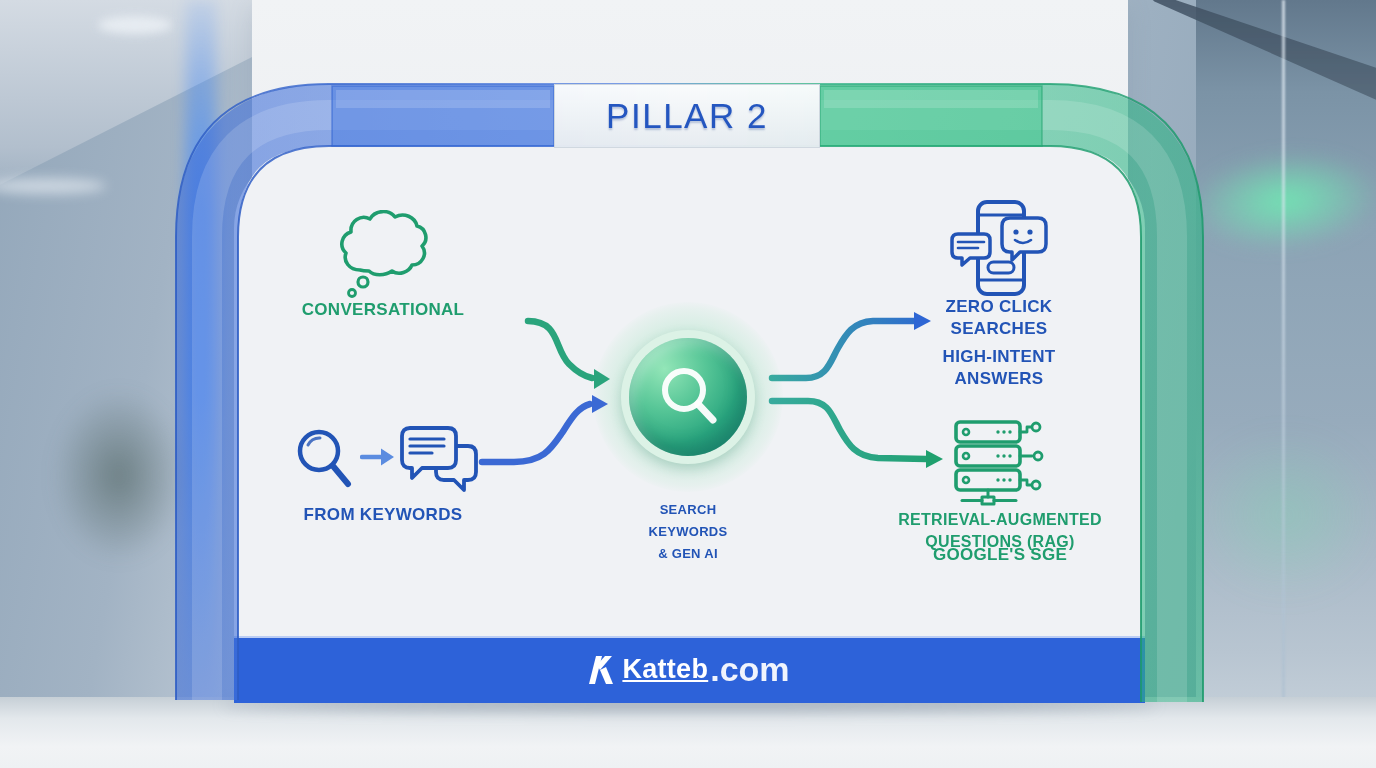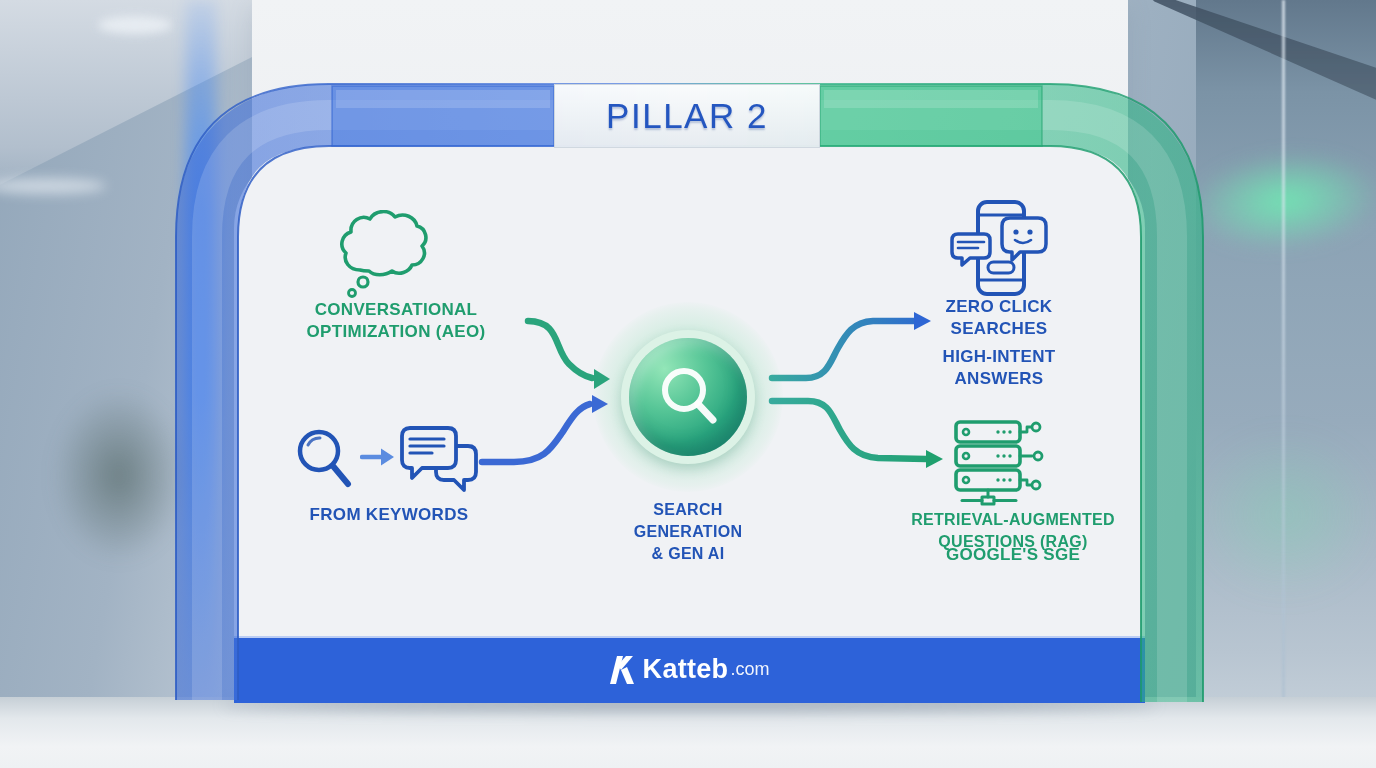--- a/index.html
+++ b/index.html
@@ -41,31 +41,31 @@
       background:linear-gradient(180deg,#f1f3f5,#edeff2);
       box-shadow:0 6px 22px rgba(108,124,146,.20);}
 
   
   .card{left:234px;top:148px;width:911px;height:555px;z-index:2;
       background:#f0f2f5;border-radius:80px 80px 0 0;}
   .footer-bar{position:absolute;left:0;right:0;bottom:0;height:67px;
       background:var(--footer-bar,#2d62d9);
       box-shadow:inset 0 2px 0 rgba(235,242,252,.75);
       display:flex;align-items:center;justify-content:center;gap:9px;}
-  .brand{font-size:27px;font-weight:bold;color:#ffffff;letter-spacing:.3px;}
-  .suffix{font-size:18px;font-weight:400;color:rgba(255,255,255,.93);margin-left:-7px;}
+  .brand{font-size:27px;font-weight:bold;color:#ffffff;letter-spacing:.3px;text-decoration:underline;}
+  .suffix{font-size:34px;font-weight:700;color:rgba(255,255,255,.93);margin-left:-7px;}
 
   
   .tblock{z-index:3;text-align:center;font-weight:bold;letter-spacing:.3px;}
   .tblock .ln{display:block;}
-  .green-t{color:var(--green-text,#1f9d6e);padding-left:13px;}
+  .green-t{color:var(--green-text,#1f9d6e);}
   .blue-t{color:var(--blue-text,#2254b6);}
   .aeo-text{left:238px;top:299px;width:290px;font-size:17px;line-height:22px;}
-  .kw-text{left:264px;top:504px;width:250px;font-size:17px;line-height:22px;}
-  .center-text{left:598px;top:499px;width:180px;font-size:16px;line-height:22px;}
+  .kw-text{left:258px;top:504px;width:250px;font-size:17px;line-height:22px;}
+  .center-text{left:598px;top:499px;width:180px;font-size:13px;line-height:22px;}
   .zc-text{left:904px;top:296px;width:190px;font-size:17px;line-height:22px;}
   .hi-text{left:904px;top:346px;width:190px;font-size:17px;line-height:22px;}
   .rag-text{left:871px;top:509px;width:258px;font-size:16px;line-height:22px;}
   .sge-text{left:871px;top:544px;width:258px;font-size:17px;line-height:22px;}
 
   
   .halo{left:593px;top:302px;width:190px;height:190px;border-radius:50%;z-index:3;
       background:radial-gradient(circle,rgba(150,225,185,.5) 0%,rgba(160,228,190,.34) 50%,rgba(175,232,198,.15) 66%,rgba(180,235,200,0) 72%);}
   .ring{left:621px;top:330px;width:134px;height:134px;border-radius:50%;z-index:3;
       background:#dcf2e6;box-shadow:0 5px 12px rgba(35,115,90,.22);}
@@ -130,21 +130,20 @@
     <line x1="47" y1="44" x2="62" y2="60" stroke="#ffffff" stroke-width="7" stroke-linecap="round" opacity=".95"></line>
   </svg>
 
   <svg class="abs icon" style="left:338px;top:210px;" width="92" height="90" viewBox="0 0 92 90">
     <path class="stk-green" stroke-width="3.6" d="M22 60 C 11 60 5 51 8 43 C 1 37 3 25 13 22 C 12 11 23 4 32 9 C 37 0 51 -1 57 7 C 66 2 77 7 79 16 C 88 18 91 30 84 36 C 90 44 84 55 74 55 C 71 62 61 66 54 61 C 47 66 36 66 31 61 C 28 61 25 61 22 60 Z"></path>
     <circle class="stk-green" stroke-width="3.2" cx="25" cy="72" r="5"></circle>
     <circle class="stk-green" stroke-width="2.8" cx="14" cy="83" r="3.5"></circle>
   </svg>
   <div class="abs tblock green-t aeo-text">
     <span class="ln">CONVERSATIONAL</span>
-    <span class="ln">OPTIMIZATION (AEO)</span>
   </div>
 
   <svg class="abs icon" style="left:292px;top:426px;" width="64" height="68" viewBox="0 0 64 68">
     <circle class="stk-blue" stroke-width="4.5" cx="27" cy="25" r="19"></circle>
     <path class="stk-blue" stroke-width="3" d="M 16 19 A 13 13 0 0 1 28 12" opacity=".8"></path>
     <line class="stk-blue" stroke-width="6" x1="41" y1="40" x2="56" y2="58"></line>
   </svg>
   <svg class="abs icon" style="left:360px;top:446px;" width="36" height="22" viewBox="0 0 36 22">
     <line x1="2" y1="11" x2="21" y2="11" stroke="#5b8ce0" stroke-width="4.5" stroke-linecap="round"></line>
     <polygon points="21,2.5 34,11 21,19.5" fill="#5b8ce0"></polygon>
@@ -155,21 +154,21 @@
     <line class="stk-blue" stroke-width="3.2" x1="12" y1="15" x2="46" y2="15"></line>
     <line class="stk-blue" stroke-width="3.2" x1="12" y1="22" x2="46" y2="22"></line>
     <line class="stk-blue" stroke-width="3.2" x1="12" y1="29" x2="34" y2="29"></line>
   </svg>
   <div class="abs tblock blue-t kw-text">
     <span class="ln">FROM KEYWORDS</span>
   </div>
 
   <div class="abs tblock blue-t center-text">
     <span class="ln">SEARCH</span>
-    <span class="ln">GENERATION</span>
+    <span class="ln">KEYWORDS</span>
     <span class="ln">&amp; GEN AI</span>
   </div>
 
   <svg class="abs icon" style="left:950px;top:200px;" width="100" height="96" viewBox="0 0 100 96">
     <rect class="stk-blue" stroke-width="4" x="28" y="2" width="46" height="92" rx="9"></rect>
     <line class="stk-blue" stroke-width="3" x1="30" y1="15" x2="72" y2="15"></line>
     <line class="stk-blue" stroke-width="3" x1="30" y1="80" x2="72" y2="80"></line>
     <rect class="stk-blue" stroke-width="3" x="38" y="62" width="26" height="11" rx="5.5"></rect>
     <path class="stk-blue fill-bg" stroke-width="3.5" d="M 8 34 L 34 34 Q 40 34 40 40 L 40 52 Q 40 58 34 58 L 20 58 L 12 65 L 12 58 L 8 58 Q 2 58 2 52 L 2 40 Q 2 34 8 34 Z"></path>
     <line class="stk-blue" stroke-width="2.6" x1="8" y1="42" x2="34" y2="42"></line>

